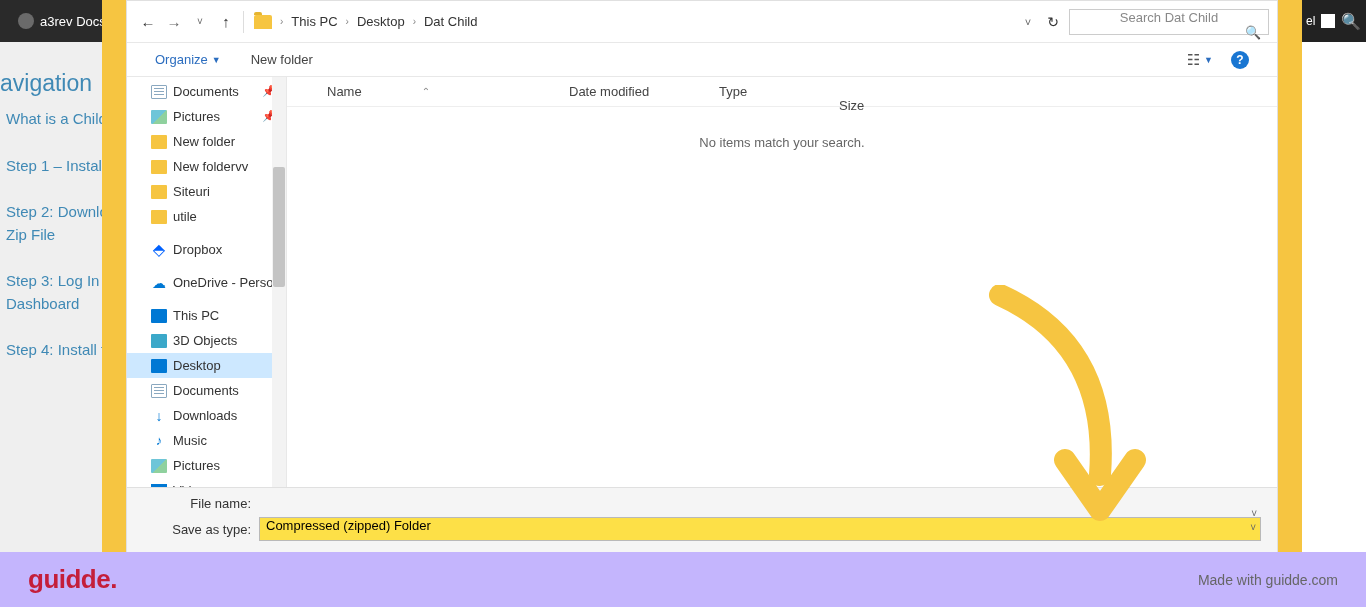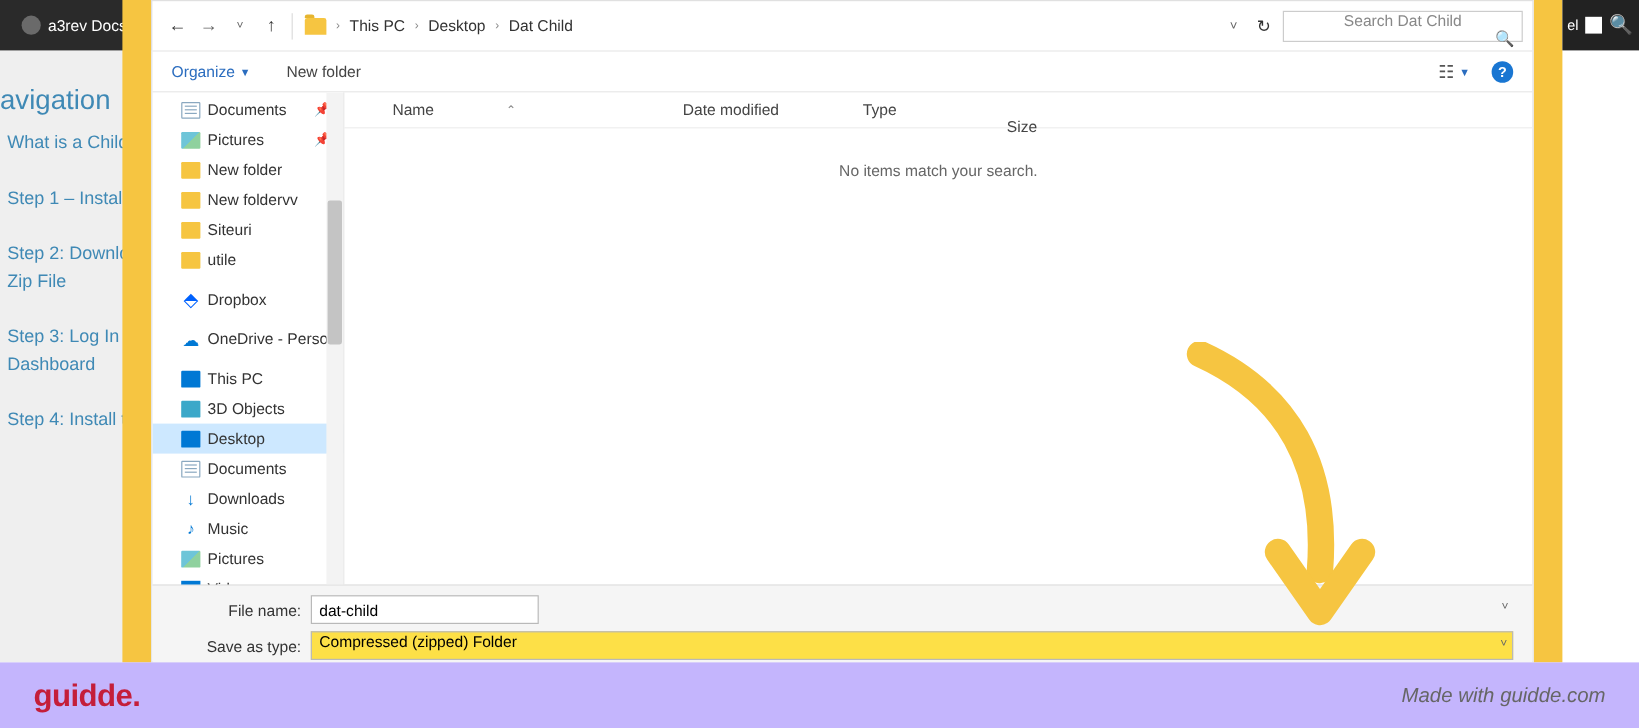--- a/index.html
+++ b/index.html
@@ -27,21 +27,21 @@
 .folder-ico { width: 18px; height: 14px; background: #f6c541; border-radius: 2px 2px 0 0; position: relative; margin: 0 6px; }
 .folder-ico:before { content: ""; position: absolute; top: -3px; left: 0; width: 8px; height: 3px; background: #e6b530; border-radius: 2px 2px 0 0; }
 .crumb { font-size: 13px; color: #333; padding: 0 6px; cursor: pointer; }
 .chev { color: #888; font-size: 10px; padding: 0 2px; }
 .spacer { flex: 1; }
 .addr-drop { color: #666; font-size: 11px; padding: 0 6px; cursor: pointer; }
 .refresh { color: #333; padding: 0 10px; cursor: pointer; font-size: 14px; }
 .search-box { width: 200px; height: 26px; border: 1px solid #ccc; background: #fff; display: flex; align-items: center; padding: 0 6px; font-size: 13px; color: #888; flex-direction: column; }
 .search-box .mag { margin-left: auto; color: #555; }
 
-.tool-row { height: 34px; display: flex; align-items: center; padding: 0 16px; border-bottom: 1px solid #e8e8e8; font-size: 13px; }
+.tool-row { height: 34px; display: flex; align-items: center; padding: 0 28px; border-bottom: 1px solid #e8e8e8; font-size: 13px; }
 .organize { color: #2b6dbf; display: flex; align-items: center; cursor: pointer; }
 .organize .tri { font-size: 9px; margin-left: 4px; }
 .newfolder { color: #444; margin-left: 30px; cursor: pointer; }
 .view-ico { margin-left: auto; color: #555; display: flex; align-items: center; cursor: pointer; font-size: 15px; }
 .view-ico .tri { font-size: 9px; margin-left: 4px; color: #2b6dbf; }
 .help-ico { width: 18px; height: 18px; border-radius: 50%; background: #1976d2; color: #fff; display: flex; align-items: center; justify-content: center; font-size: 12px; font-weight: bold; margin-left: 18px; cursor: pointer; }
 
 .main-area { display: flex; height: 410px; }
 .tree { width: 160px; border-right: 1px solid #e8e8e8; overflow: hidden; padding-top: 2px; position: relative; }
 .tree-item { height: 25px; display: flex; align-items: center; font-size: 13px; color: #333; padding-left: 24px; cursor: pointer; white-space: nowrap; }
@@ -80,21 +80,21 @@
 .save-input { flex: 1; height: 24px; border: 1px solid #b9b9b9; background: #fff; font-size: 13px; padding: 0 6px; }
 .save-drop { position: absolute; right: 4px; top: 4px; font-size: 10px; color: #666; }
 .save-field { position: relative; flex: 1; }
 .save-select { flex: 1; height: 24px; border: 1px solid #b9b9b9; background: #fde047; font-size: 13px; padding: 0 6px; display: flex; align-items: flex-start; position: relative; }
 
 .arrow-annot { position: absolute; left: 960px; top: 285px; width: 200px; height: 250px; pointer-events: none; }
 
 .footer { position: absolute; left: 0; top: 552px; width: 1366px; height: 55px; background: #c4b5fd; display: flex; align-items: center; padding: 0 28px; }
 .guidde { color: #c41e3a; font-size: 26px; font-weight: 600; letter-spacing: -0.5px; }
 .guidde .dot { color: #c41e3a; }
-.madewith { margin-left: auto; color: #666; font-size: 17px; font-style: italic; }
+.madewith { margin-left: auto; color: #666; font-size: 14px; }
 </style>
 </head>
 <body>
 
 <div class="bg-left"></div>
 <div class="bg-left-dark">
   <span class="dash"></span>
   <span>a3rev Docs</span>
 </div>
 <div class="nav-head">avigation</div>
@@ -238,21 +238,20 @@
         <div class="col col-size">Size</div>
       </div>
       <div class="empty">No items match your search.</div>
     </div>
   </div>
 
   <div class="save-area">
     <div class="save-row">
       <div class="save-label">File name:</div>
       <div class="save-field">
-        <input class="save-input" value="dat-child" style="">
         <span class="save-drop">˅</span>
       </div>
     </div>
     <div class="save-row">
       <div class="save-label">Save as type:</div>
       <div class="save-select">
         <span>Compressed (zipped) Folder</span>
         <span class="save-drop">˅</span>
       </div>
     </div>

